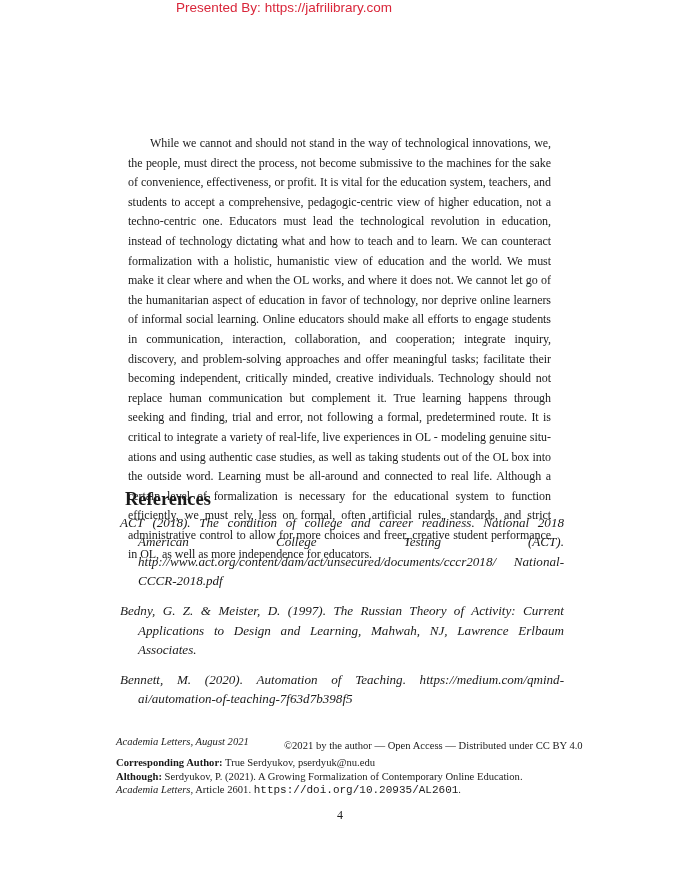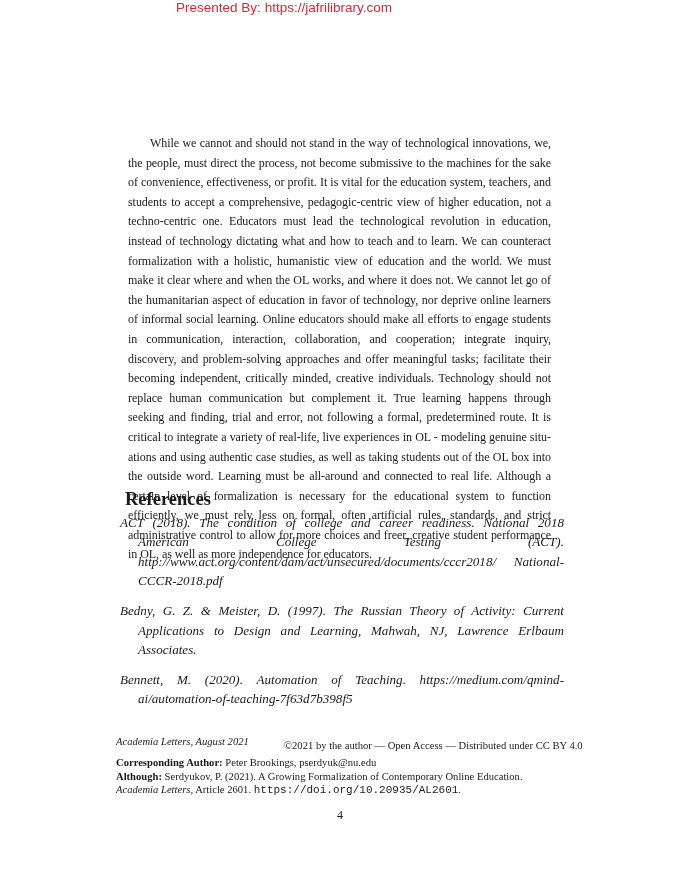--- a/index.html
+++ b/index.html
@@ -42,17 +42,17 @@
   <li class="ref">Bedny, G. Z. &amp; Meister, D. (1997). The Russian Theory of Activity: Current Applications to Design and Learning, Mahwah, NJ, Lawrence Erlbaum Associates.</li>
   <li class="ref">Bennett, M. (2020). Automation of Teaching. https://medium.com/qmind-ai/automation-of-teaching-7f63d7b398f5</li>
 </ul>
 
 <div class="footer-line">
   <span class="footer-left">Academia Letters, August 2021</span>
   <span class="footer-right">©2021 by the author — Open Access — Distributed under CC BY 4.0</span>
 </div>
 
 <div class="meta">
-  <div><b>Corresponding Author:</b><span> Peter Brookings, pserdyuk@nu.edu</span></div>
+  <div><b>Corresponding Author:</b><span> True Serdyukov, pserdyuk@nu.edu</span></div>
   <div><b>Although:</b><span> Serdyukov, P. (2021). A Growing Formalization of Contemporary Online Education. </span><i>Academia Letters</i><span>, Article 2601. </span><span class="mono">https://doi.org/10.20935/AL2601</span><span>.</span></div>
 </div>
 
 <div class="pagenum">4</div>
 
 </body></html>

